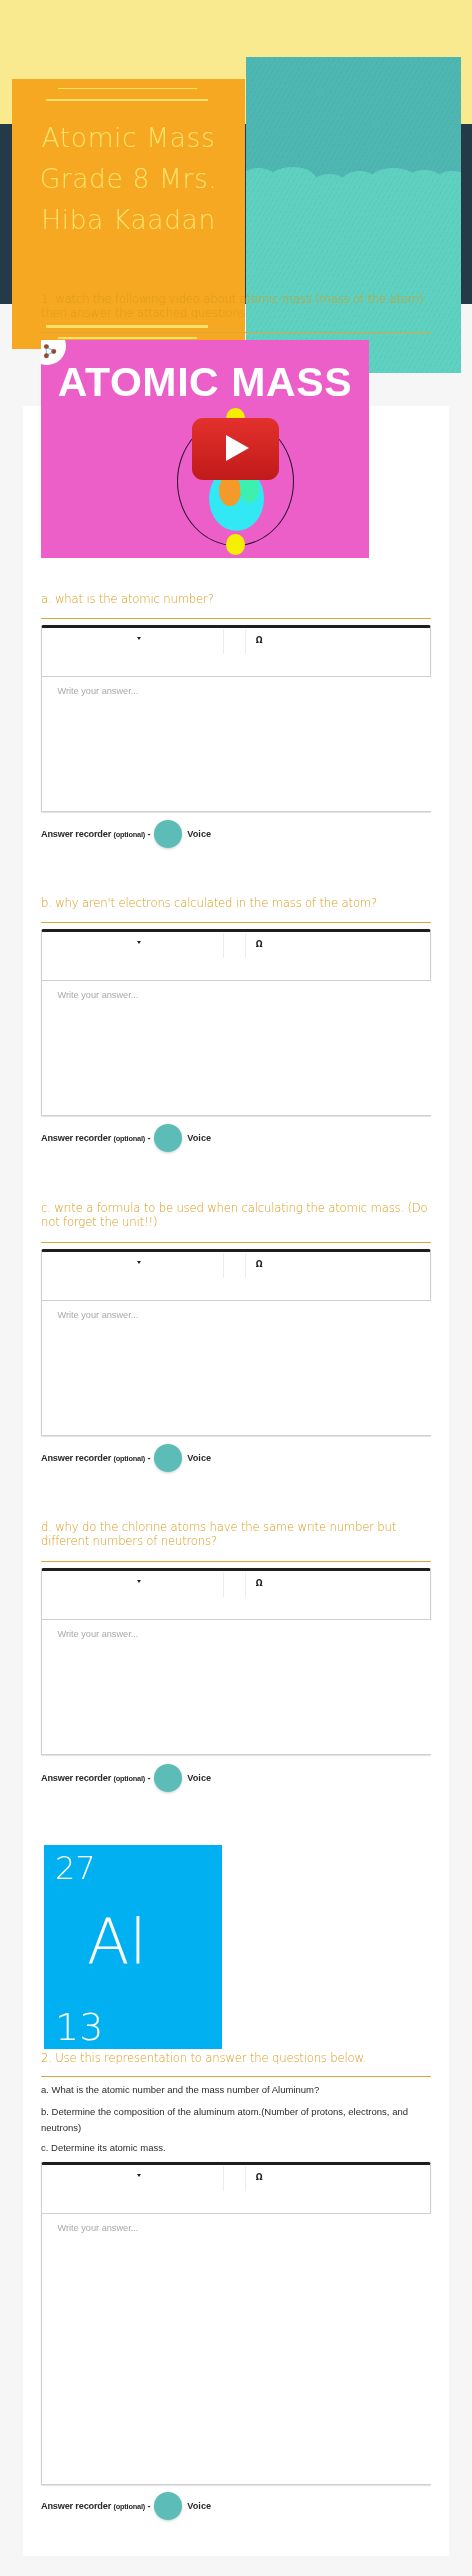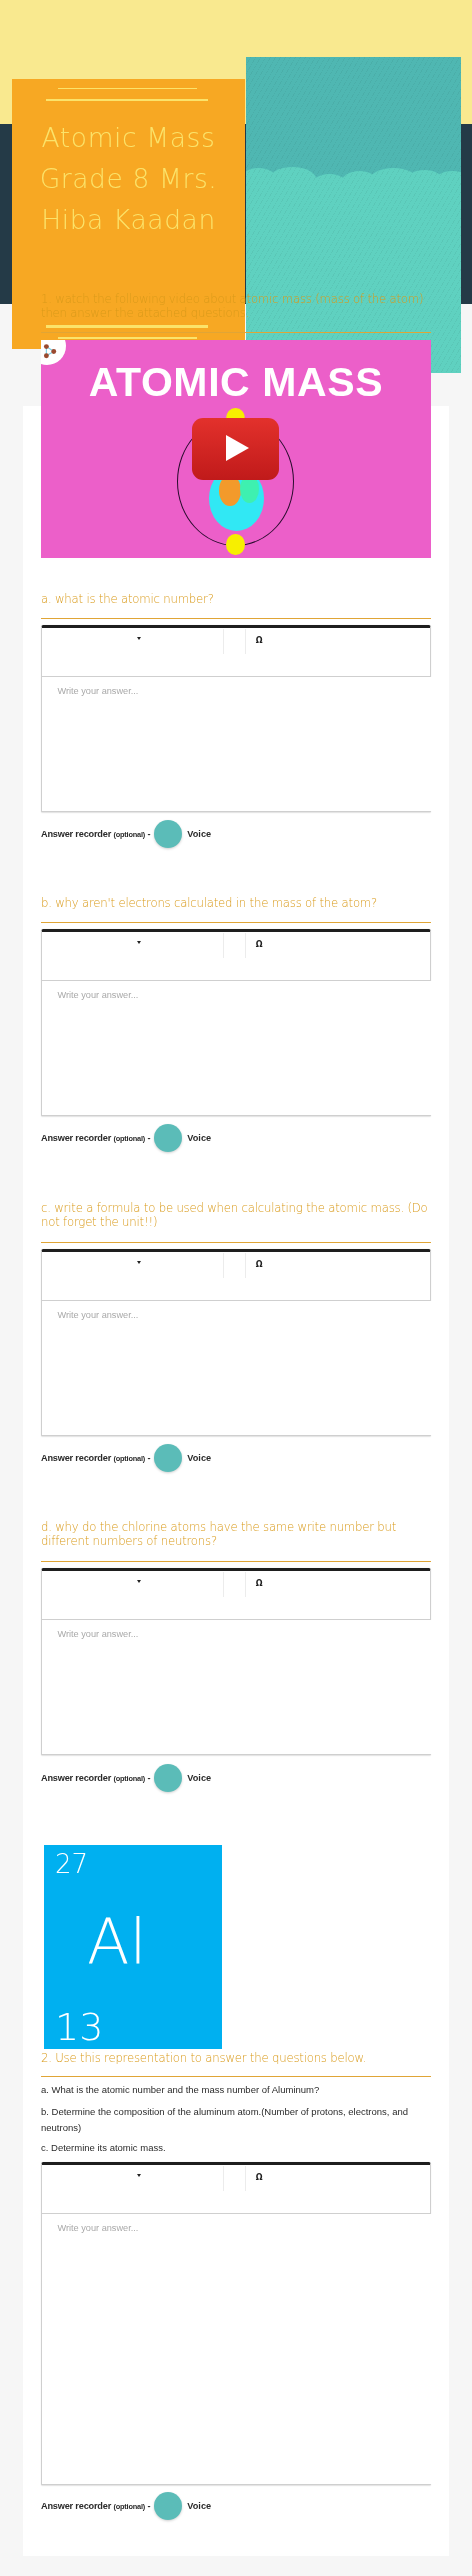--- a/index.html
+++ b/index.html
@@ -17,21 +17,21 @@
   .teal-cloud { position: absolute; border-radius: 50%; background: #5fd1c0; }
   .stripes { position: absolute; inset: 0; background: repeating-linear-gradient(-60deg, rgba(0,0,0,0.05) 0 0.6px, transparent 0.6px 4.3px); }
 
   
   .content-card { position: absolute; left: 23.4px; top: 406px; width: 426px; height: 2150px; background: #ffffff; }
   .sec { position: absolute; left: 41px; width: 390px; }
   .q-title { font-family: "DejaVu Sans", sans-serif; font-weight: 200; color: #d99a1a; font-size: 11.7px; line-height: 13.5px; letter-spacing: -0.2px; }
   .q-rule { position: absolute; left: 41px; width: 390px; height: 0.6px; background: #e0a536; }
 
   
-  .video { position: absolute; left: 41px; top: 340px; width: 390px; height: 218px; background: #ec5fc9; overflow: hidden; }
+  .video { position: absolute; left: 41px; top: 340px; width: 328px; height: 218px; background: #ec5fc9; overflow: hidden; }
   .video-badge { position: absolute; left: -13.5px; top: -13.5px; width: 38px; height: 38px; border-radius: 50%; background: #fff; }
   .video-title { position: absolute; left: 0; top: 18.5px; width: 100%; text-align: center; color: #fff; font-family: "Liberation Sans", sans-serif; font-weight: 700; font-size: 41px; letter-spacing: 0.6px; }
   .orbit { position: absolute; left: 136px; top: 77px; width: 117px; height: 129px; border: 1.8px solid #2a0c2e; border-radius: 50%; }
   .nucleus { position: absolute; left: 168px; top: 126px; width: 55px; height: 65px; border-radius: 50%; background: #31e8f4; }
   .nucleus-o { position: absolute; left: 178px; top: 135px; width: 21.5px; height: 31px; border-radius: 50%; background: #f39a2b; }
   .nucleus-g { position: absolute; left: 199px; top: 135px; width: 18.5px; height: 28px; border-radius: 50%; background: #3ef0b0; }
   .electron { position: absolute; width: 18.5px; height: 21px; border-radius: 50%; background: #f7ef00; }
   .play-btn { position: absolute; left: 151px; top: 78px; width: 87px; height: 62px; border-radius: 11px; background: linear-gradient(#e3312c, #c01a1a); }
   .play-tri { position: absolute; left: 34px; top: 17px; width: 0; height: 0; border-top: 13.5px solid transparent; border-bottom: 13.5px solid transparent; border-left: 23.4px solid #fff; }
 
@@ -49,21 +49,21 @@
   
   .recorder { position: absolute; left: 41px; height: 28px; display: flex; align-items: center; }
   .rec-label { font-family: "Liberation Sans", sans-serif; font-weight: 700; font-size: 9.2px; color: #2b2b2b; letter-spacing: -0.2px; }
   .rec-opt { font-size: 7.4px; }
   .rec-dash { margin: 0 3.7px 0 2.5px; font-weight: 700; font-size: 9.2px; color: #2b2b2b; }
   .rec-btn { width: 28px; height: 28px; border-radius: 50%; background: #5bbcb8; box-shadow: 0 1.2px 2.5px rgba(0,0,0,0.18); cursor: pointer; }
   .rec-voice { margin-left: 5px; font-weight: 700; font-size: 9.2px; color: #2b2b2b; }
 
   
   .al-tile { position: absolute; left: 44px; top: 1845px; width: 178px; height: 204px; background: #00b0f0; color: #fff; font-family: "DejaVu Sans", sans-serif; }
-  .al-mass { position: absolute; left: 11px; top: 3.7px; font-size: 26px; font-weight: 300; }
+  .al-mass { position: absolute; left: 11px; top: 3.7px; font-size: 32px; font-weight: 300; }
   .al-sym { position: absolute; left: 43px; top: 60px; font-size: 62px; font-weight: 300; }
   .al-num { position: absolute; left: 11px; top: 160px; font-size: 38px; font-weight: 300; }
 
   .sub-q { position: absolute; left: 41px; width: 390px; font-family: "Liberation Sans", sans-serif; font-size: 9.5px; line-height: 16px; color: #2b2b2b; }
 </style>
 </head>
 <body>
 
 <div class="page">
 

